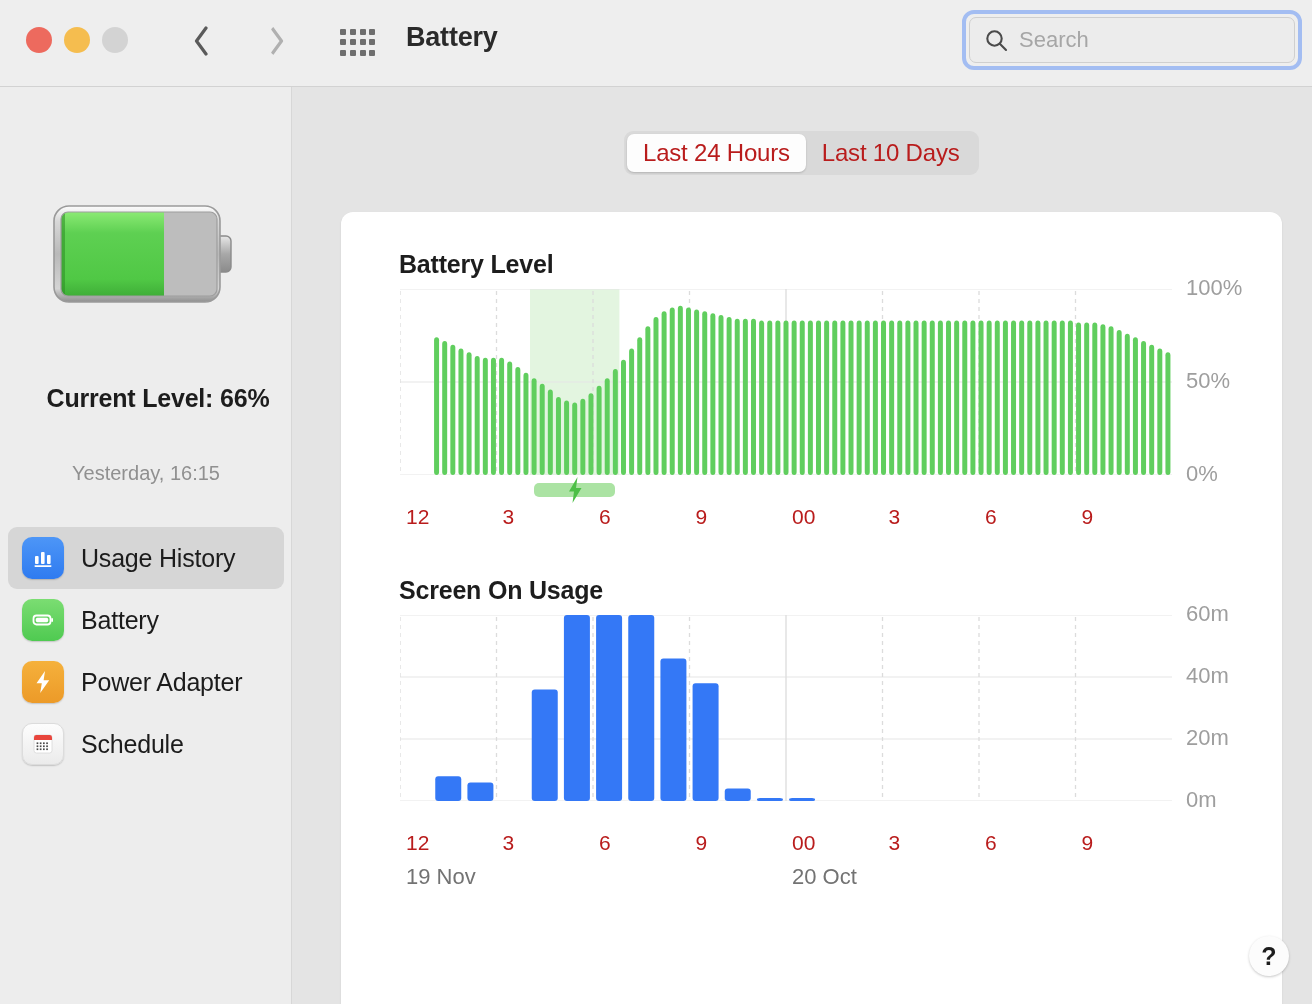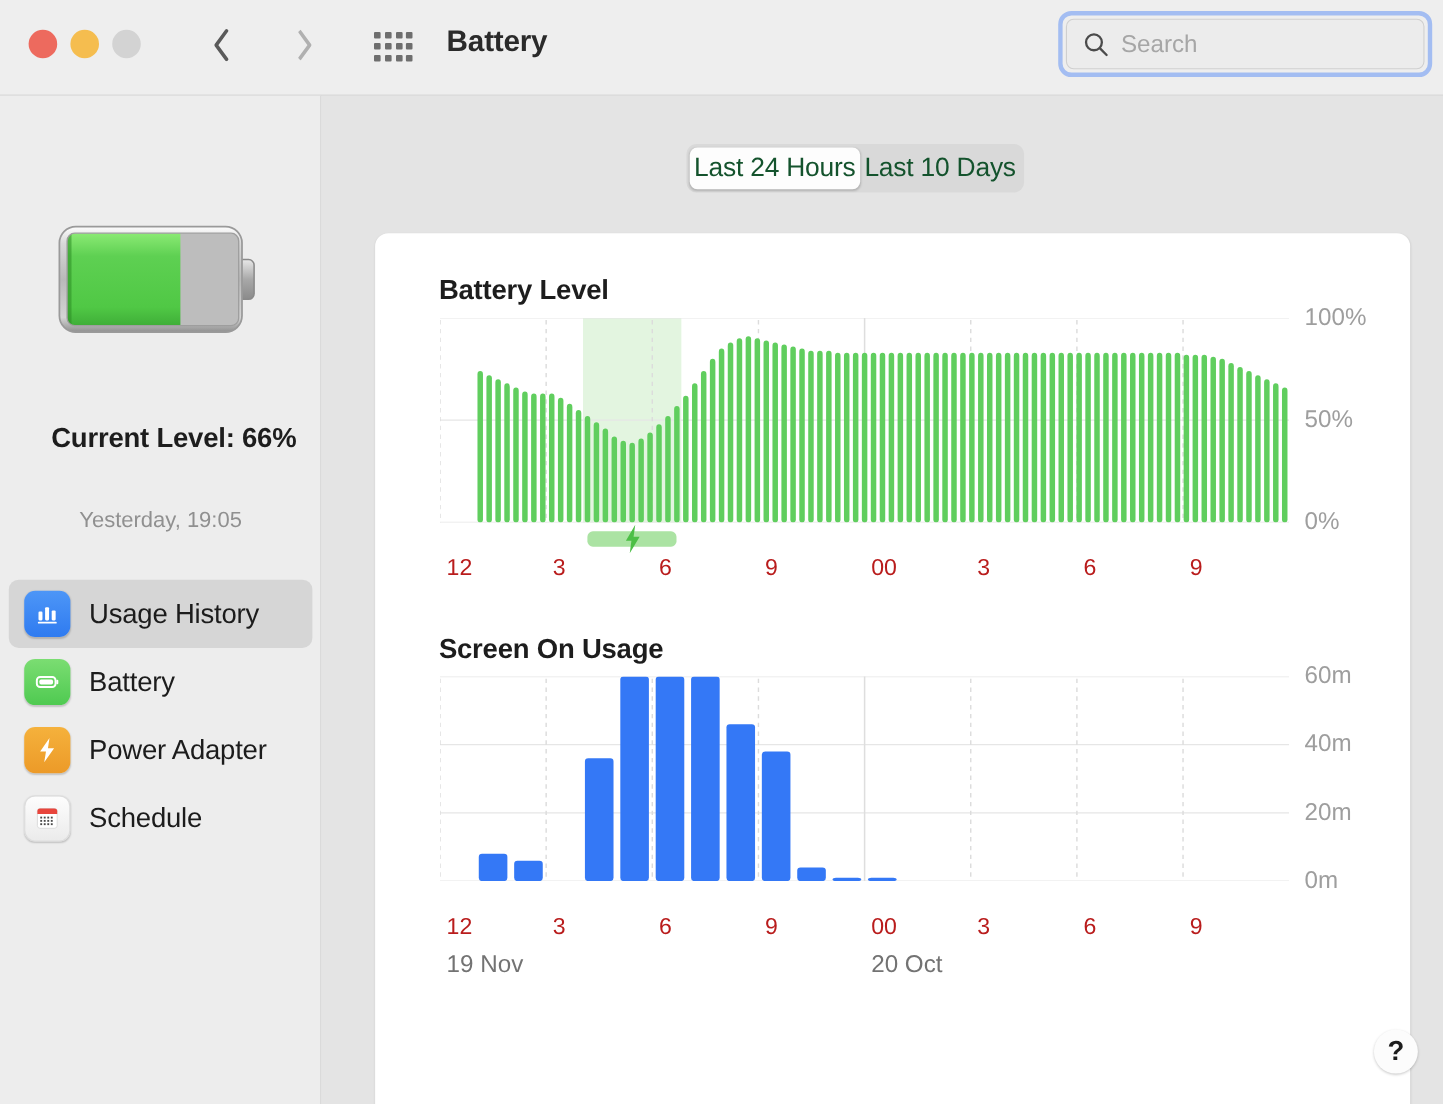--- a/index.html
+++ b/index.html
@@ -116,22 +116,22 @@
   
   #content { position: absolute; left: 293px; top: 87px; width: 1019px; height: 917px; background: #e4e4e4; }
 
   #segmented {
     position: absolute; left: 331px; top: 44px;
     height: 44px; display: flex;
     background: #d9d9d9; border-radius: 9px; padding: 3px;
   }
   .seg {
     display: flex; align-items: center; justify-content: center;
-    padding: 0 4px; border-radius: 7px;
-    font-size: 24px; color: #14532d; letter-spacing: -0.2px;
+    padding: 0 16px; border-radius: 7px;
+    font-size: 24px; color: #b91c1c; letter-spacing: -0.2px;
   }
   .seg.active { background: #fdfdfd; box-shadow: 0 1px 2px rgba(0,0,0,0.18); }
 
   #panel {
     position: absolute; left: 48px; top: 125px;
     width: 941px; height: 976px;
     background: #ffffff; border-radius: 12px;
     box-shadow: 0 1px 2px rgba(0,0,0,0.10);
   }
 
@@ -249,21 +249,21 @@
     <rect x="5" y="4" width="166" height="96" rx="15" fill="url(#shellG)" stroke="#9a9a9a" stroke-width="1.6"></rect>
     <rect x="12" y="10" width="156" height="84" rx="7" fill="#bdbdbd"></rect>
     <g clip-path="url(#innerClip)">
       <rect x="12" y="10" width="103" height="84" fill="url(#fillG)"></rect>
       <rect x="12" y="10" width="4" height="84" fill="#2b8c25" opacity="0.55"></rect>
     </g>
     <rect x="12" y="10" width="156" height="84" rx="7" fill="none" stroke="#9e9e9e" stroke-width="1.2"></rect>
   </svg>
 
   <div id="level-text">Current Level: 66%</div>
-  <div id="charged-when">Yesterday, 19:05</div>
+  <div id="charged-when">Yesterday, 16:15</div>
 
   <div id="nav-list">
 
     <div class="nav-item selected">
       <span class="nav-ico ico-usage">
         <svg width="24" height="24" viewBox="0 0 24 24">
           <rect x="4" y="10" width="3.6" height="8" fill="#fff" rx="1"></rect>
           <rect x="10" y="6" width="3.6" height="12" fill="#fff" rx="1"></rect>
           <rect x="16" y="9" width="3.6" height="9" fill="#fff" rx="1"></rect>
           <rect x="3.4" y="19.3" width="17.2" height="1.6" fill="#fff" rx="0.8"></rect>

